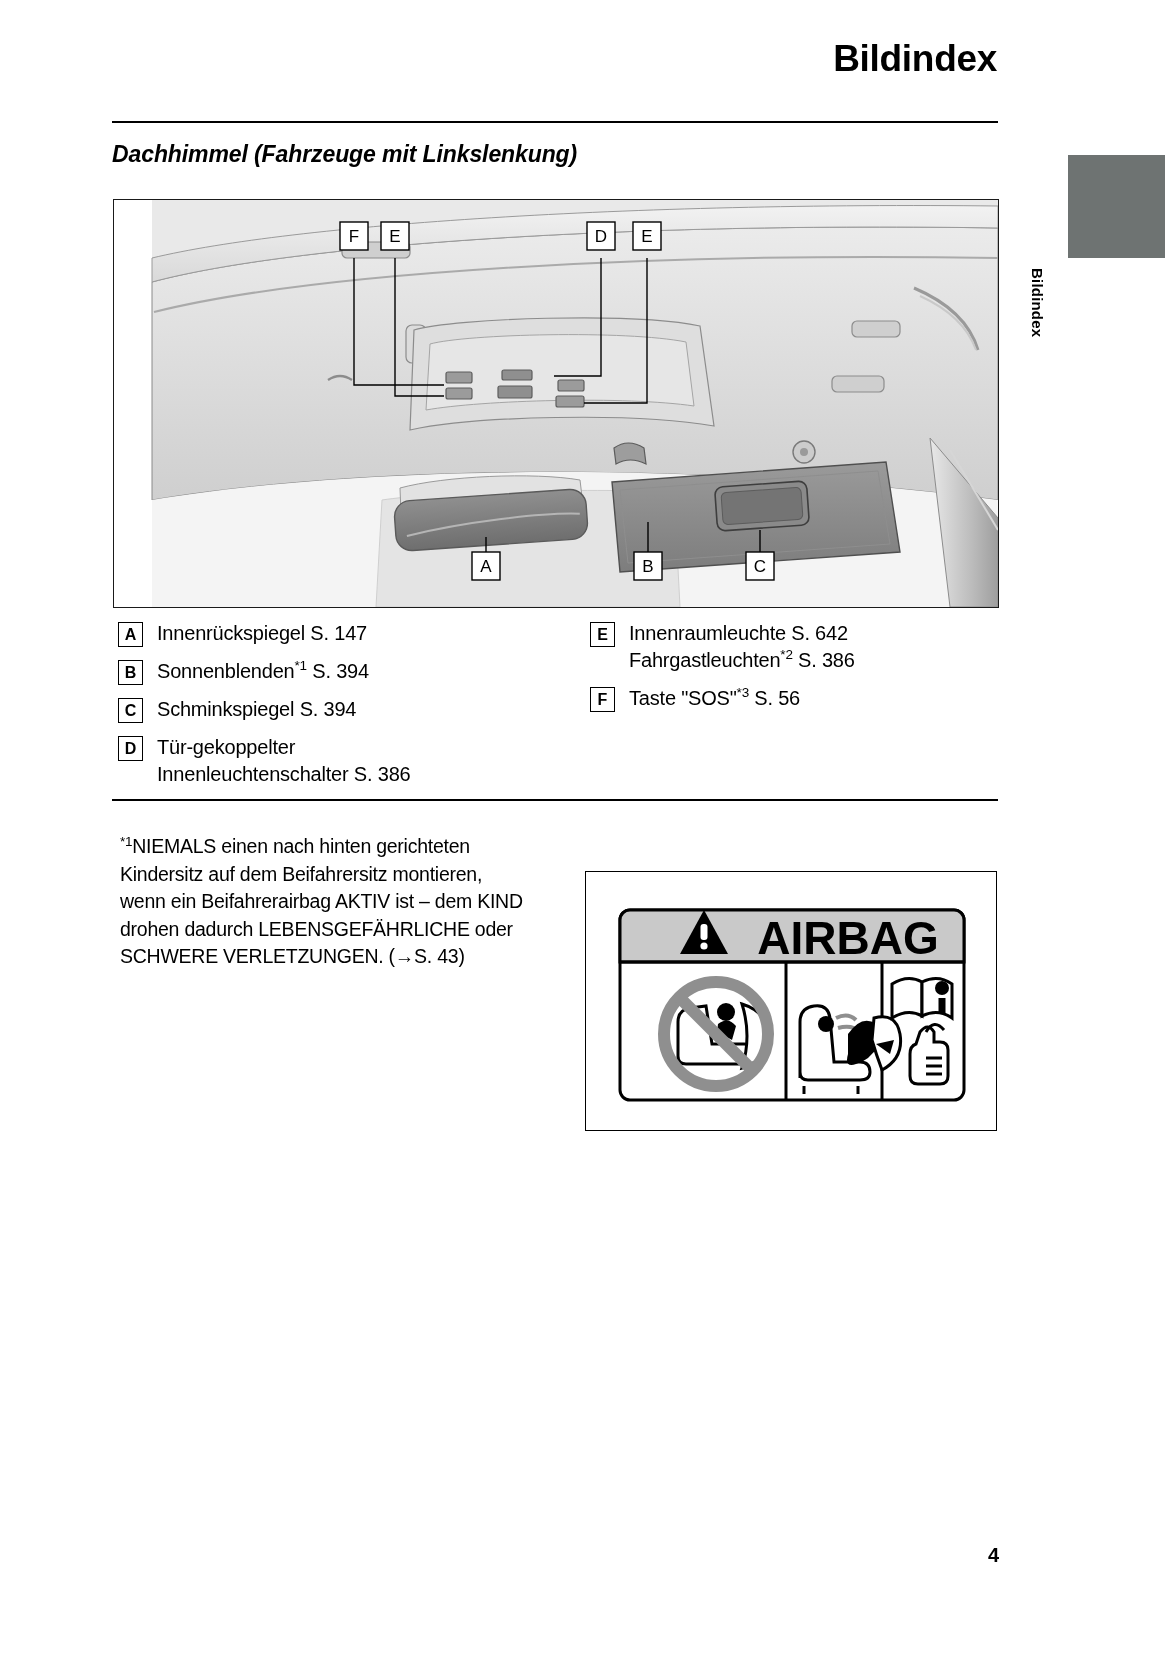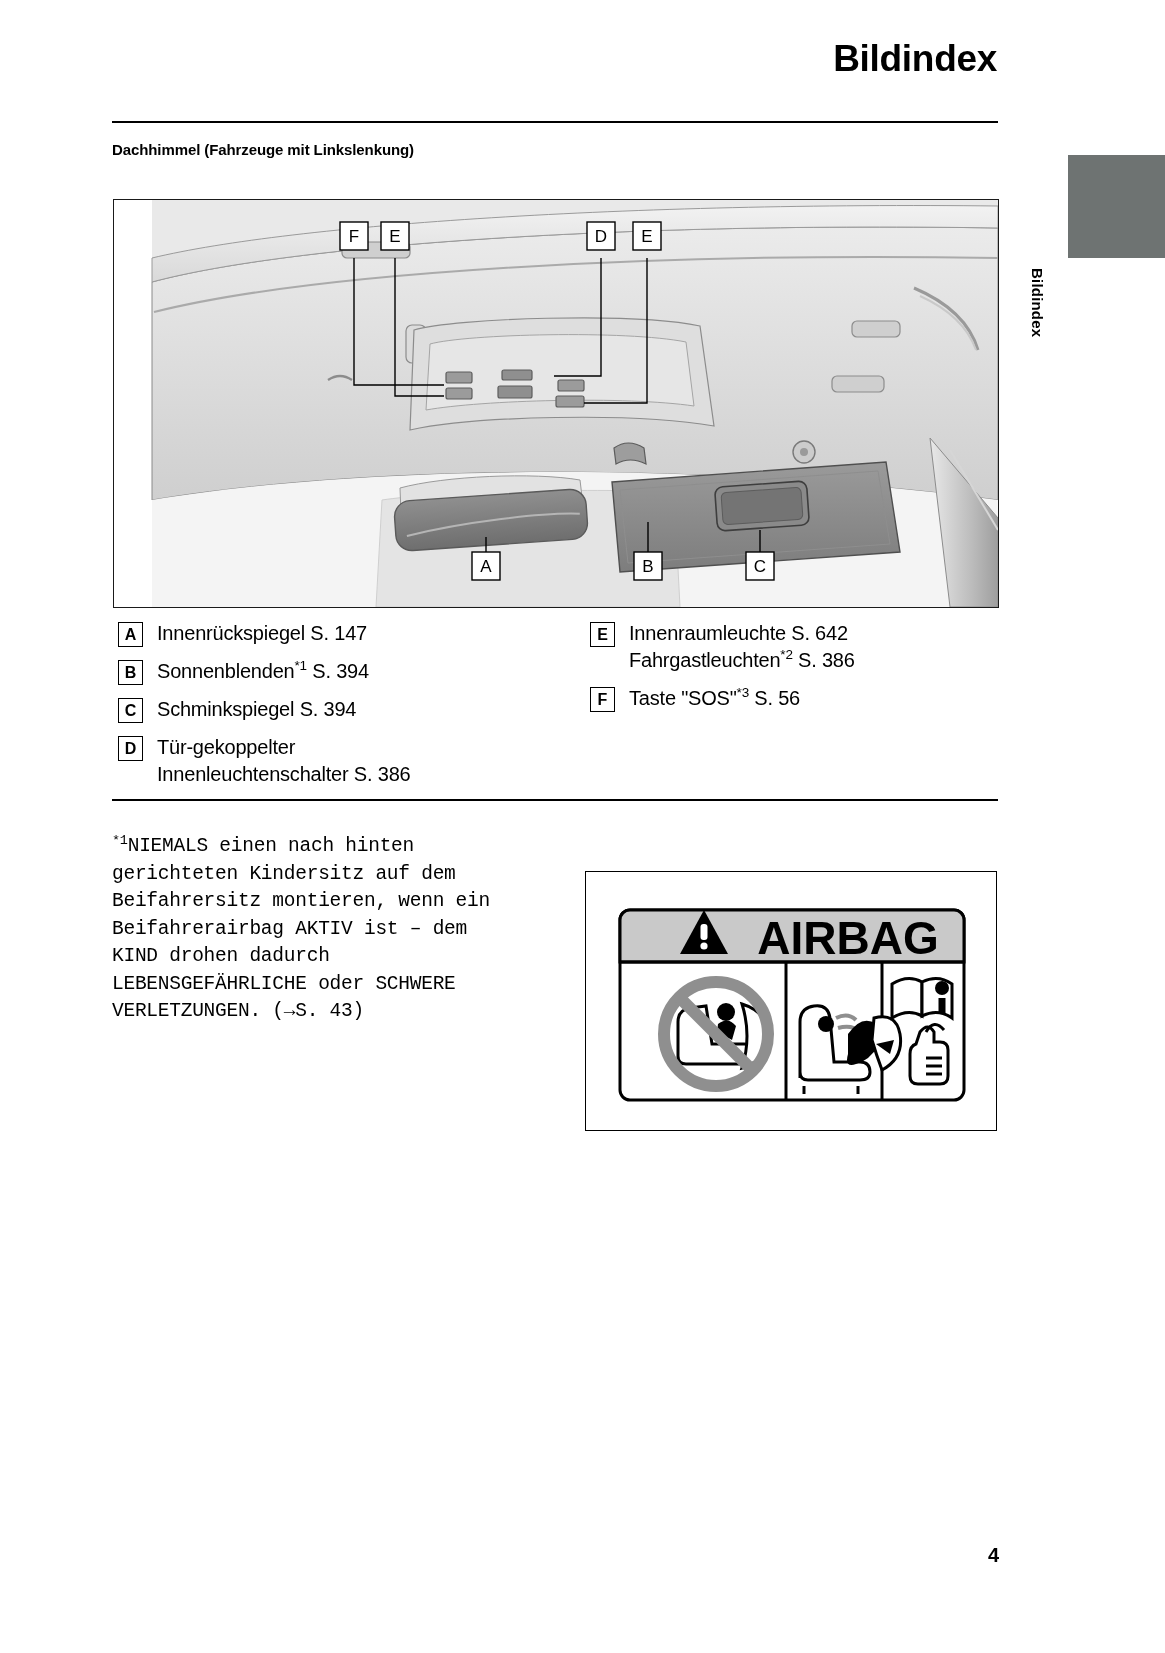--- a/index.html
+++ b/index.html
@@ -34,23 +34,24 @@
     left: 112px;
     top: 121px;
     width: 886px;
     height: 2px;
     background: #000;
   }
   .section-title {
     position: absolute;
     left: 112px;
     top: 141px;
-    font-size: 15px;
+    font-size: 23px;
     font-weight: bold;
     letter-spacing: -0.1px;
+    font-style: italic;
   }
 
   
   .thumb-tab {
     position: absolute;
     left: 1068px;
     top: 155px;
     width: 97px;
     height: 103px;
     background: #6e7372;
@@ -126,27 +127,26 @@
     left: 112px;
     top: 799px;
     width: 886px;
     height: 2px;
     background: #000;
   }
 
   
   .footnote-left {
     position: absolute;
-    left: 112px;
+    left: 120px;
     top: 833px;
     width: 410px;
     font-size: 19.5px;
     line-height: 27.5px;
     letter-spacing: -0.25px;
-    font-family: Liberation Mono, monospace;
   }
   .footnote-left .sub {
     font-size: 13.5px;
     vertical-align: super;
     line-height: 0;
   }
 
   
   .airbag-box {
     position: absolute;

